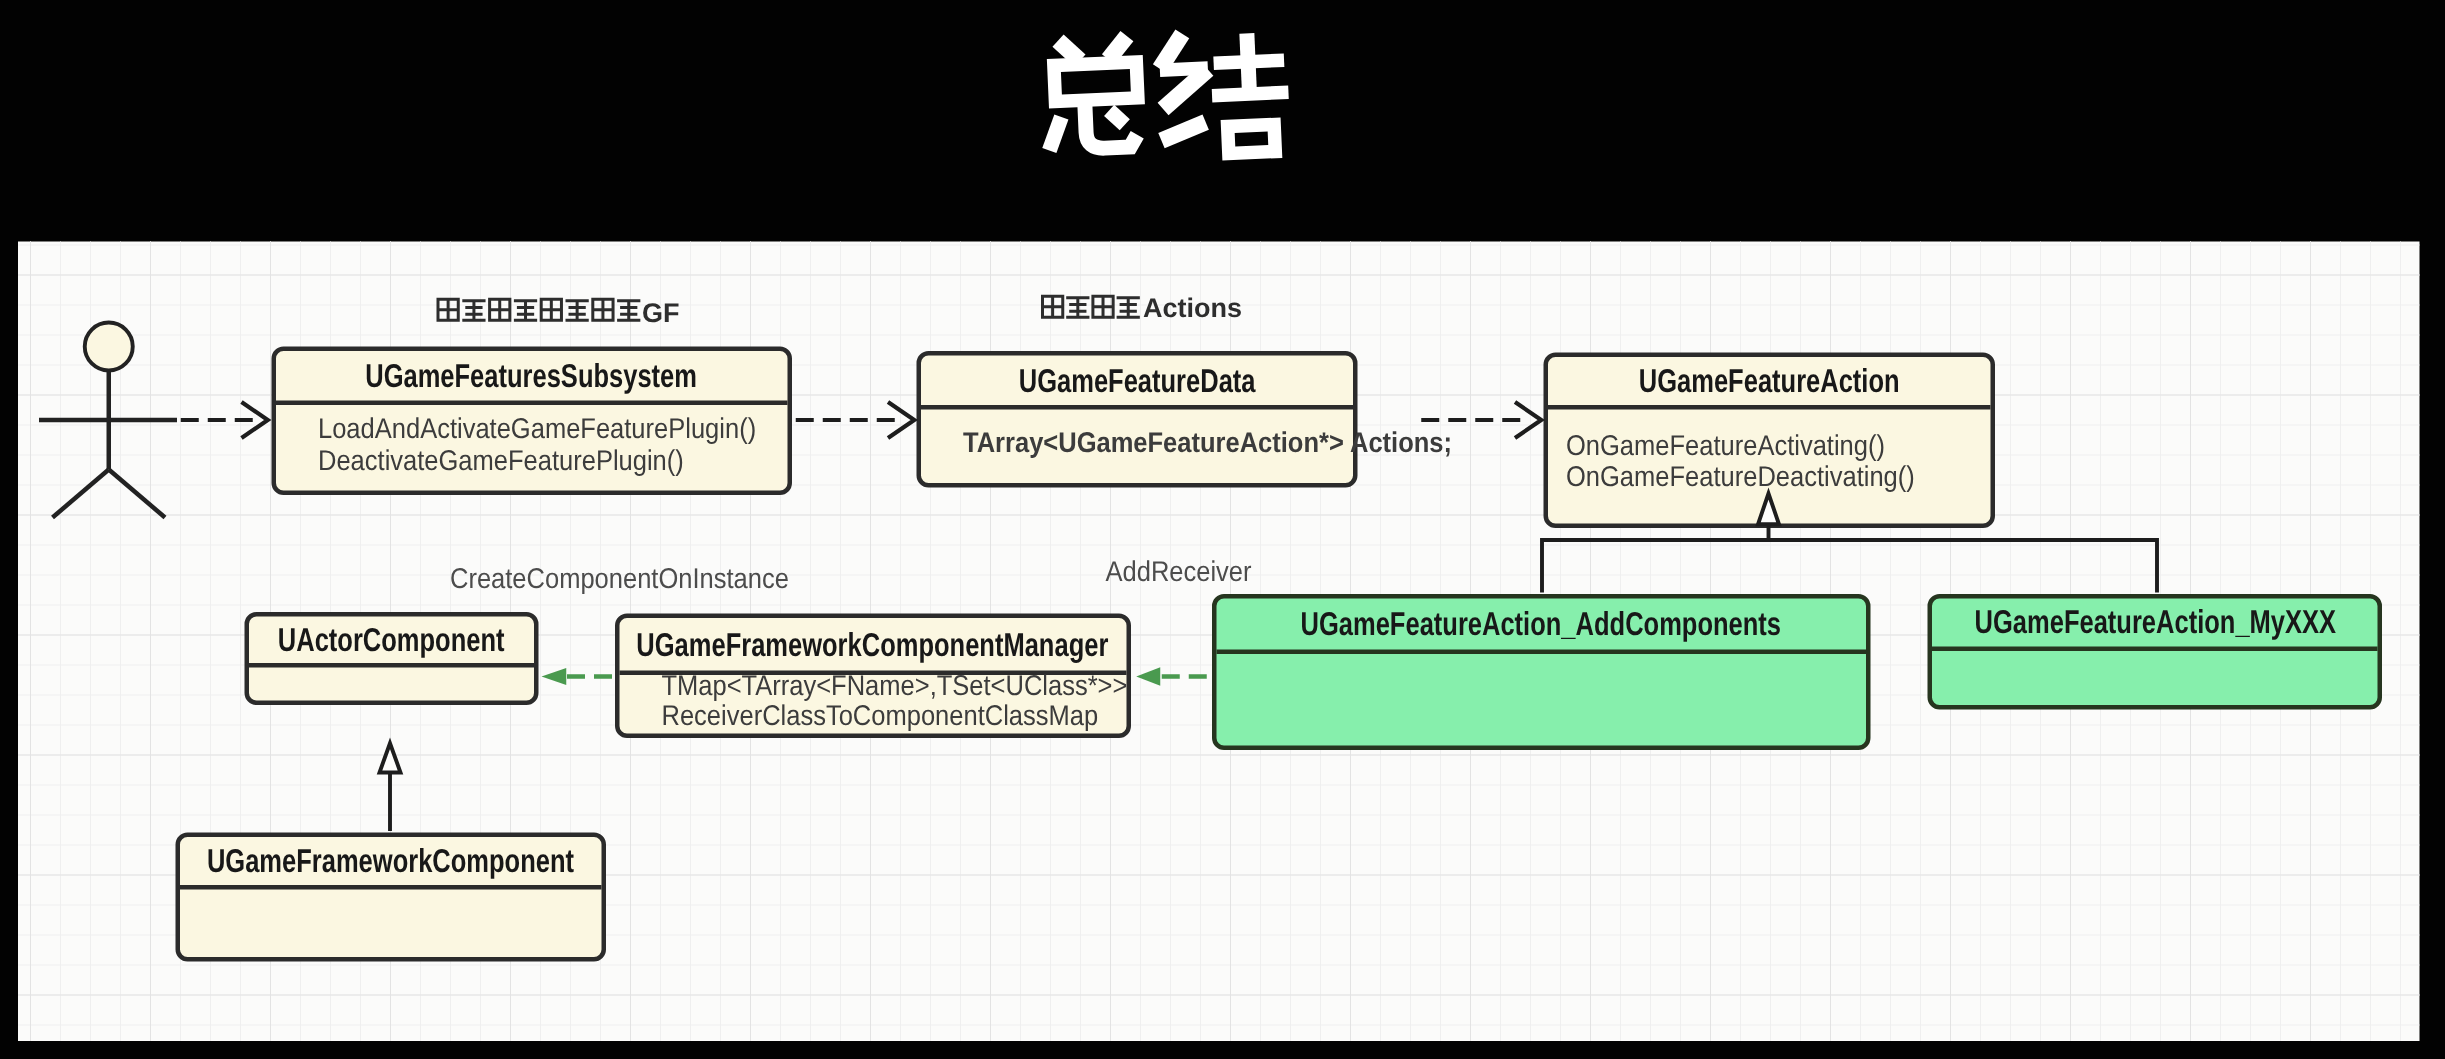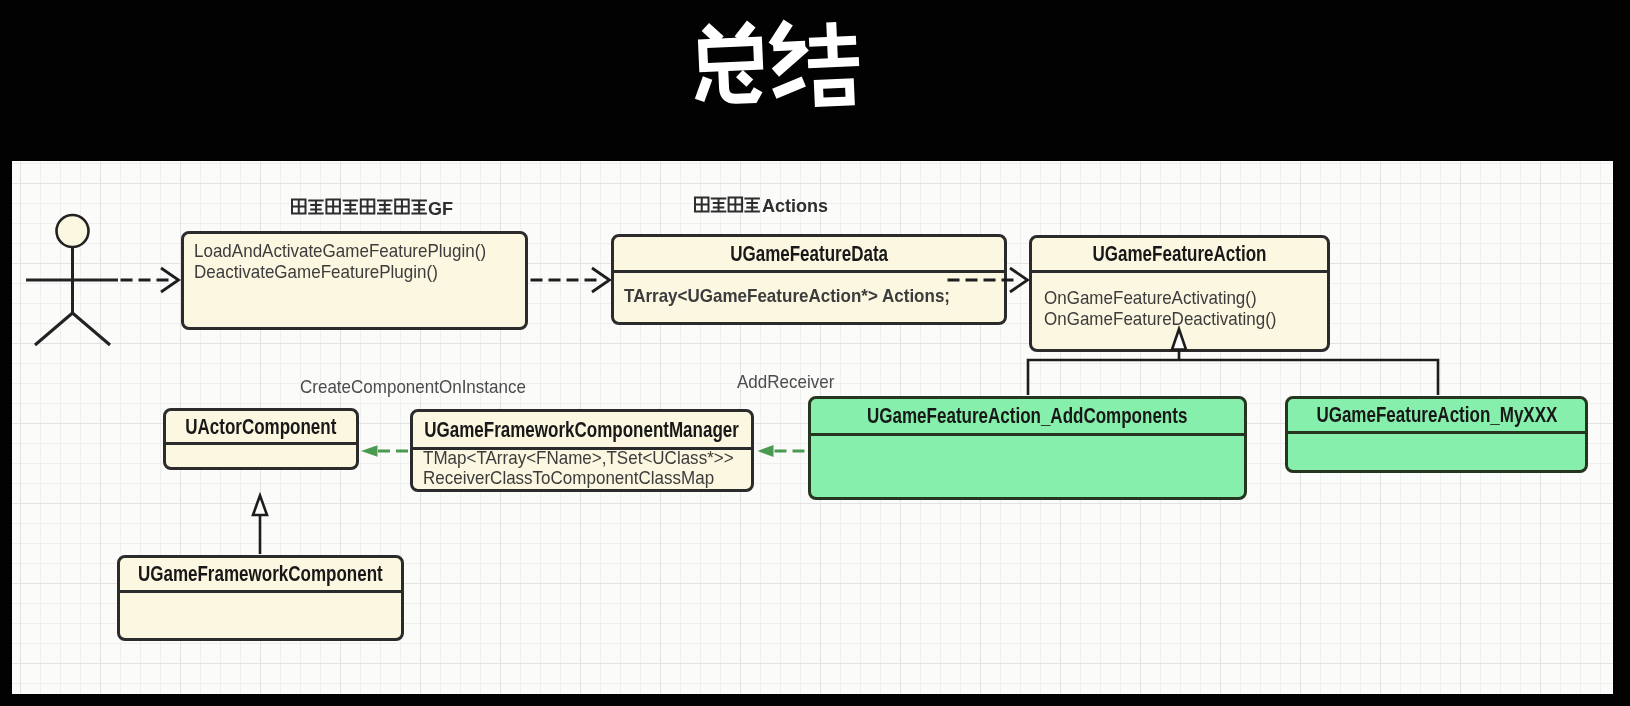--- a/index.html
+++ b/index.html
@@ -11,37 +11,40 @@
     linear-gradient(#e3e3e3 1px, transparent 1px),
     linear-gradient(90deg,#e3e3e3 1px, transparent 1px),
     linear-gradient(#efefef 1px, transparent 1px),
     linear-gradient(90deg,#efefef 1px, transparent 1px);
   background-size:80px 80px,80px 80px,20px 20px,20px 20px;
   background-position:0px 22px,8px 0px,0px 2px,8px 0px;}
 .box{position:absolute;background:#fbf7e1;border:3px solid #2b2b2b;border-radius:8px;box-sizing:border-box;}
 .box .hd{font-weight:bold;font-size:22px;color:#181818;text-align:center;
   border-bottom:3px solid #2b2b2b;display:flex;align-items:center;justify-content:center;box-sizing:border-box;}
 .box .hd span{display:inline-block;transform:scaleX(0.773);transform-origin:50% 50%;white-space:nowrap;}
-.box .bd{font-size:19px;color:#3c3c3c;padding-left:10px;white-space:nowrap;}
+.box .bd{font-size:19px;color:#3c3c3c;padding-left:28px;white-space:nowrap;}
 .box .bd span{display:inline-block;transform:scaleX(0.895);transform-origin:0 50%;}
 .green{background:#86efac;border-color:#26351f;}
 .green .bd{color:#3a4f3a;}
 .green .hd{border-bottom-color:#26351f;}
 .lbl{position:absolute;font-size:19px;color:#4c4c4c;white-space:nowrap;transform:scaleX(0.895);transform-origin:0 50%;line-height:19px;}
 #ovl{position:absolute;left:0;top:0;}
 </style>
 </head>
 <body>
 <div id="panel"></div>
 
 <div class="box" style="left:181px;top:231px;width:347px;height:99px;">
+  <div class="hd" style="height:36px;">
+      <span>UGameFeaturesSubsystem</span>
+    </div>
   <div class="bd" style="padding-top:6px;line-height:21px;"><span>LoadAndActivateGameFeaturePlugin()<br>DeactivateGameFeaturePlugin()</span></div>
 </div>
 
-<div class="box" style="left:611px;top:234px;width:396px;height:91px;">
+<div class="box" style="left:611px;top:234px;width:294px;height:91px;">
   <div class="hd" style="height:36px;">
       <span>UGameFeatureData</span>
     </div>
   <div class="bd" style="padding-top:13px;line-height:19px;font-weight:bold;"><span>TArray&lt;UGameFeatureAction*&gt; Actions;</span></div>
 </div>
 
 <div class="box" style="left:1029px;top:235px;width:301px;height:117px;">
   <div class="hd" style="height:35px;">
       <span>UGameFeatureAction</span>
     </div>

